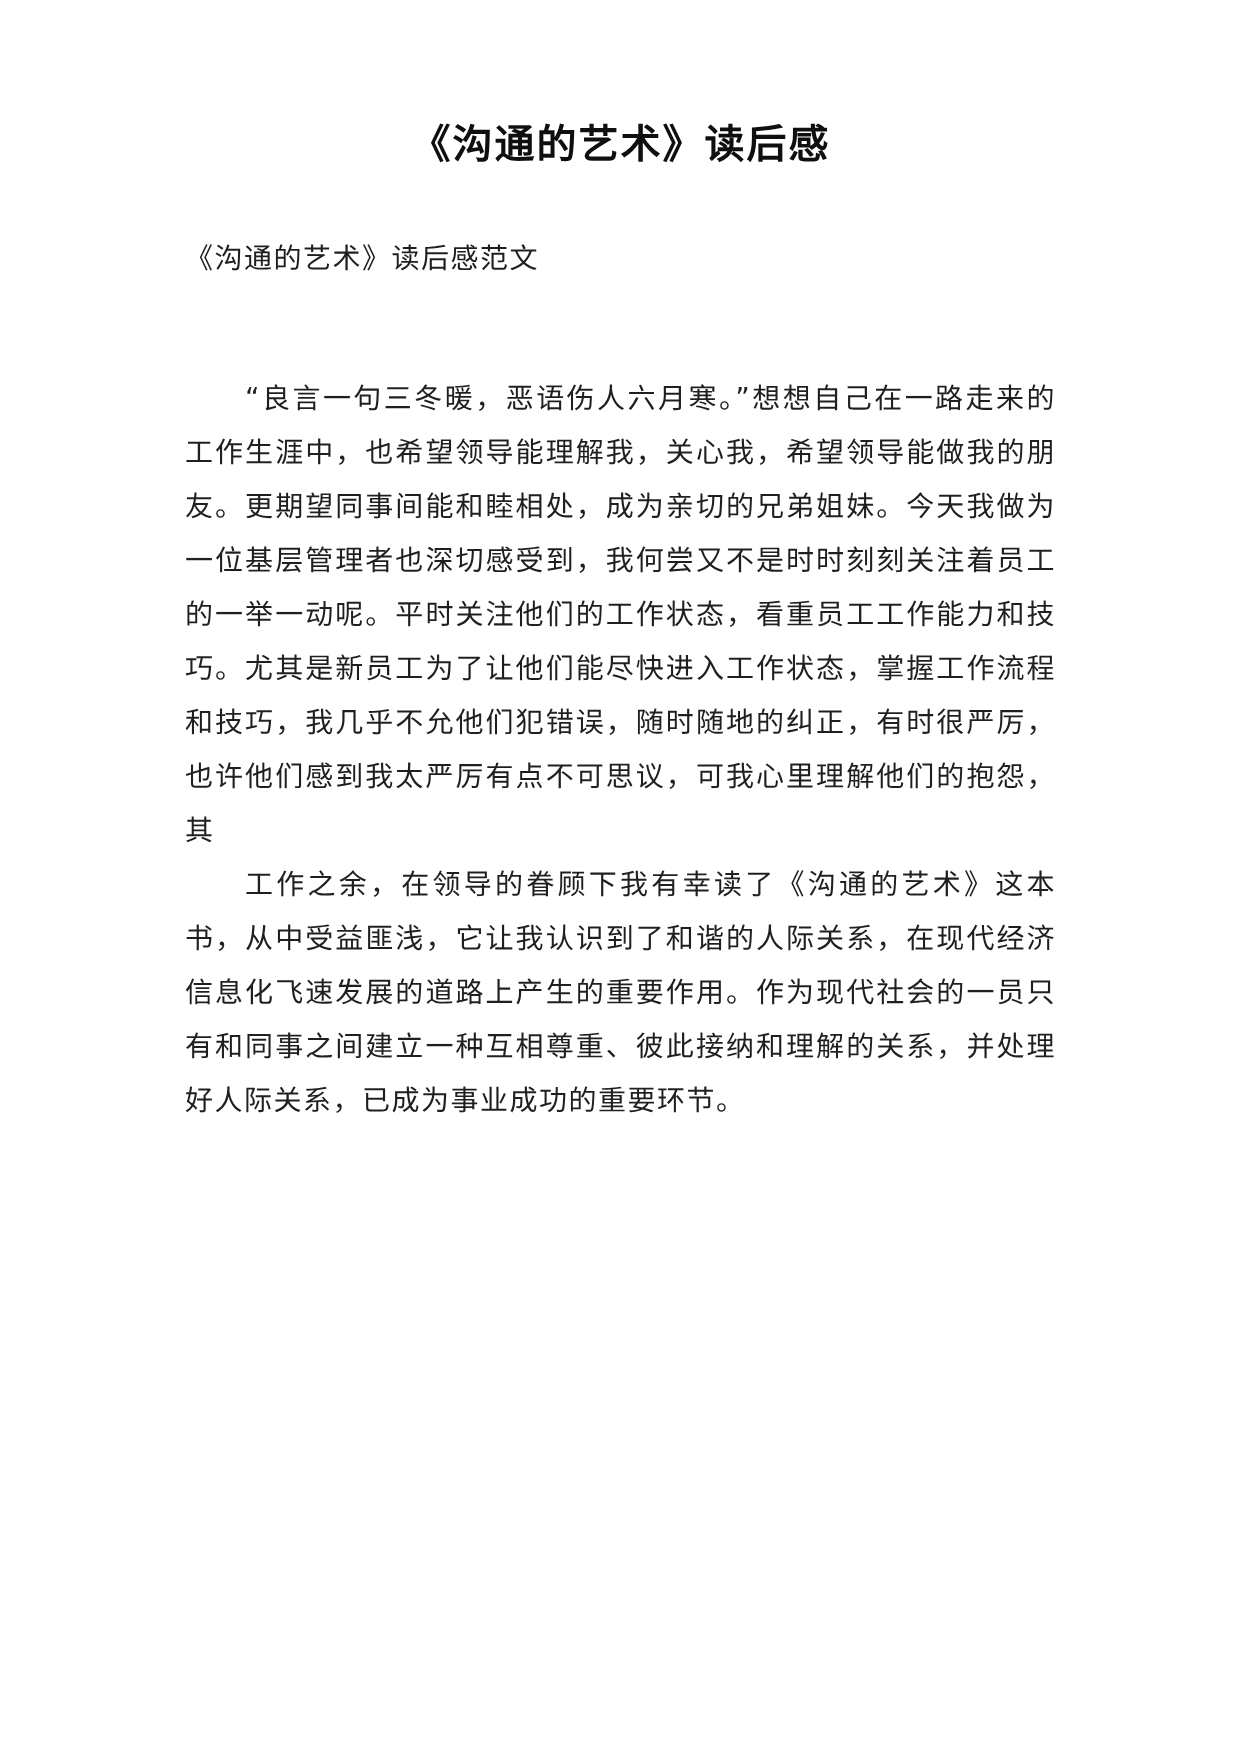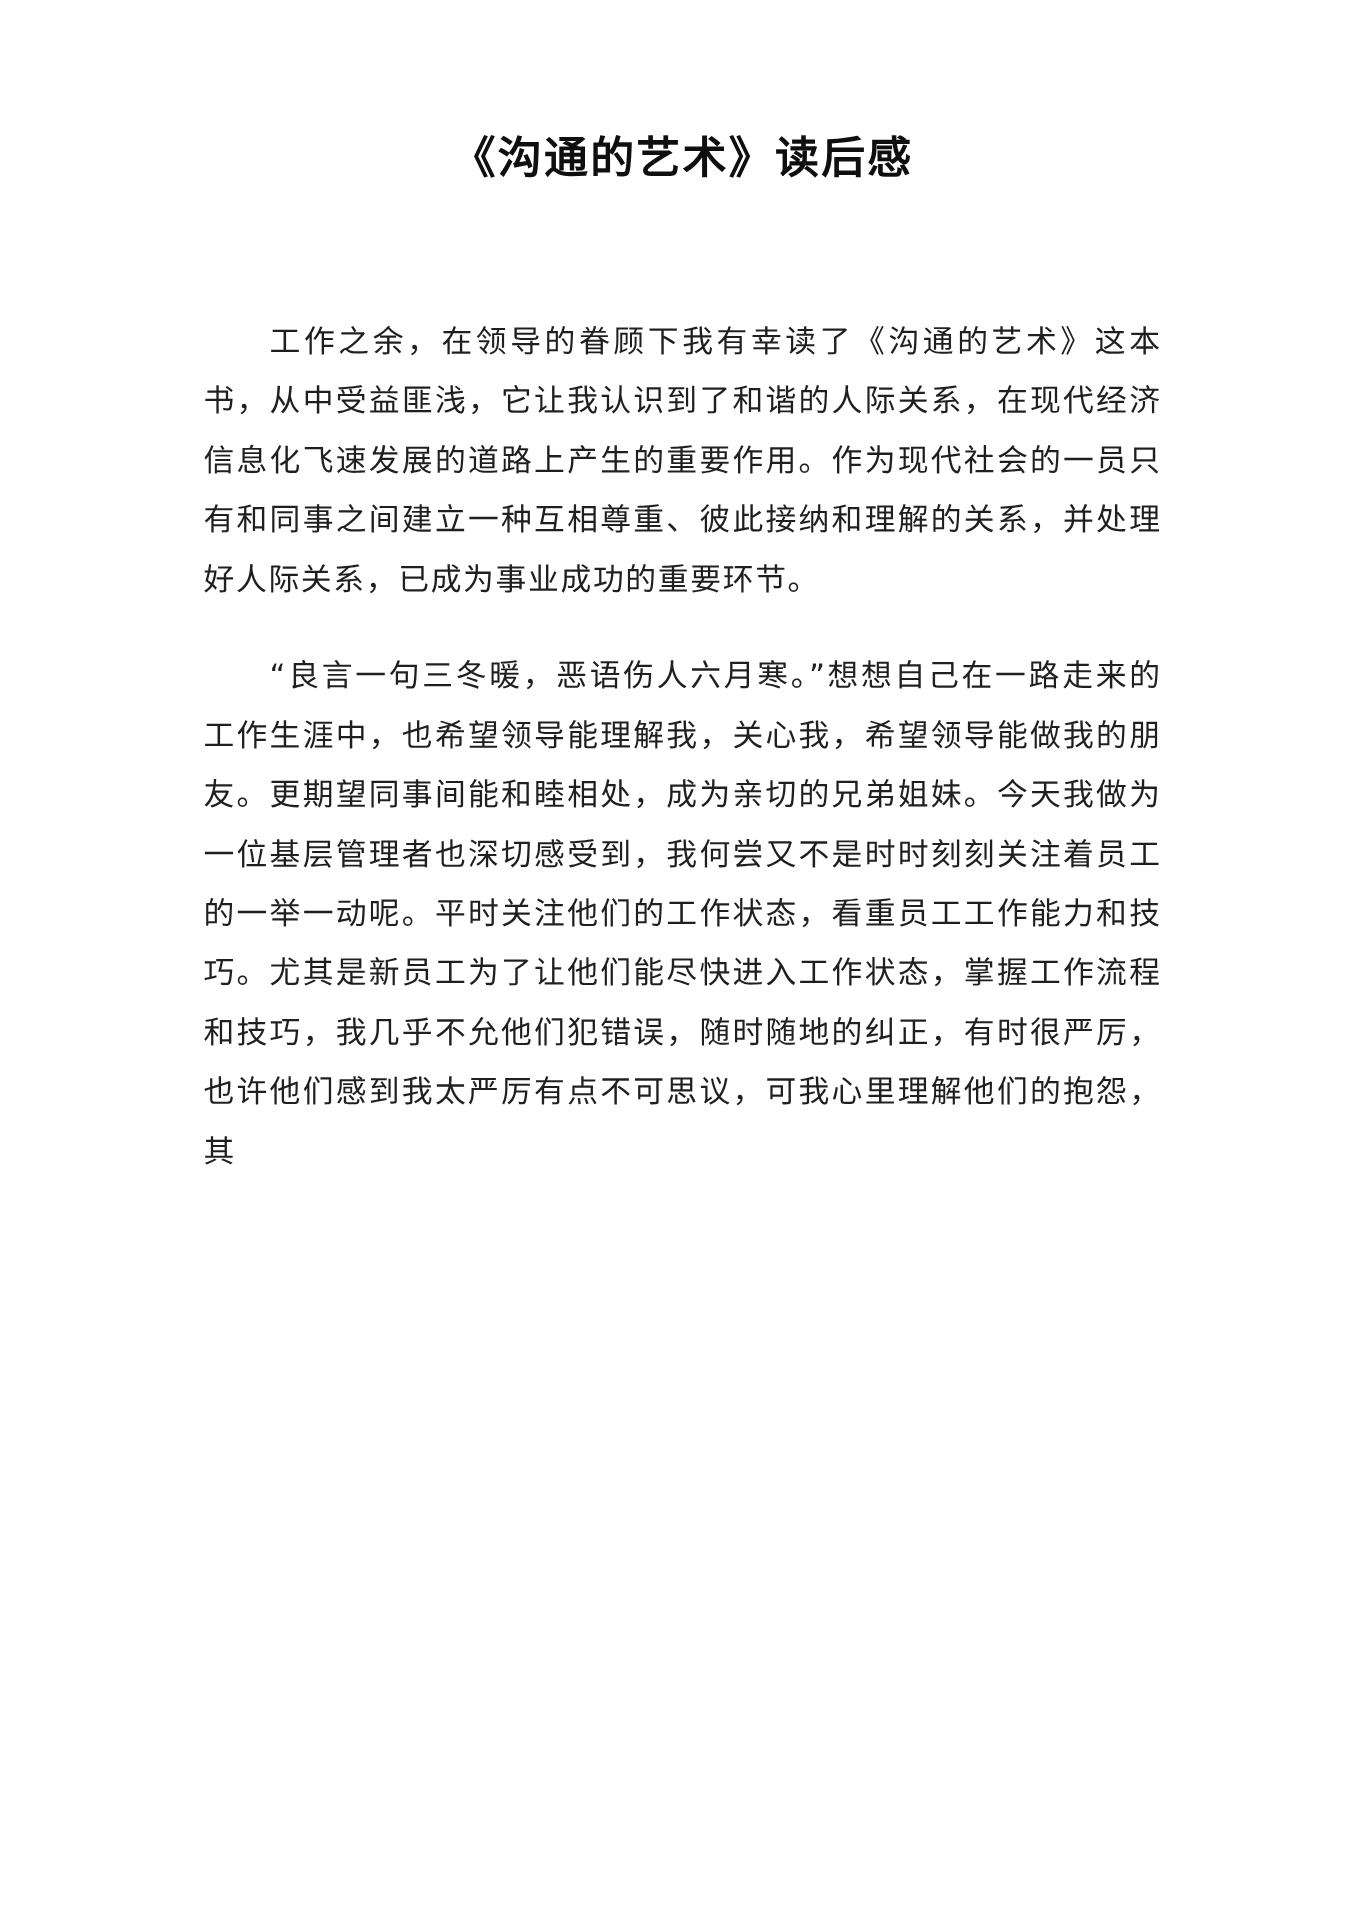--- a/index.html
+++ b/index.html
@@ -54,23 +54,24 @@
     height: 26px;
   }
 </style>
 </head>
 <body>
 
 <div class="page">
 
   <h1 class="doc-title">《沟通的艺术》读后感</h1>
 
+  <p class="para">《沟通的艺术》读后感范文</p>
 
   <div class="spacer-lg"></div>
 
 
   <div class="spacer-lg"></div>
 
+  <p class="para indent tight">“良言一句三冬暖，恶语伤人六月寒。”想想自己在一路走来的工作生涯中，也希望领导能理解我，关心我，希望领导能做我的朋友。更期望同事间能和睦相处，成为亲切的兄弟姐妹。今天我做为一位基层管理者也深切感受到，我何尝又不是时时刻刻关注着员工的一举一动呢。平时关注他们的工作状态，看重员工工作能力和技巧。尤其是新员工为了让他们能尽快进入工作状态，掌握工作流程和技巧，我几乎不允他们犯错误，随时随地的纠正，有时很严厉，也许他们感到我太严厉有点不可思议，可我心里理解他们的抱怨，其</p>
+
   <p class="para indent">工作之余，在领导的眷顾下我有幸读了《沟通的艺术》这本书，从中受益匪浅，它让我认识到了和谐的人际关系，在现代经济信息化飞速发展的道路上产生的重要作用。作为现代社会的一员只有和同事之间建立一种互相尊重、彼此接纳和理解的关系，并处理好人际关系，已成为事业成功的重要环节。</p>
-
-  <p class="para indent tight">“良言一句三冬暖，恶语伤人六月寒。”想想自己在一路走来的工作生涯中，也希望领导能理解我，关心我，希望领导能做我的朋友。更期望同事间能和睦相处，成为亲切的兄弟姐妹。今天我做为一位基层管理者也深切感受到，我何尝又不是时时刻刻关注着员工的一举一动呢。平时关注他们的工作状态，看重员工工作能力和技巧。尤其是新员工为了让他们能尽快进入工作状态，掌握工作流程和技巧，我几乎不允他们犯错误，随时随地的纠正，有时很严厉，也许他们感到我太严厉有点不可思议，可我心里理解他们的抱怨，其</p>
 
 </div>
 
 </body></html>

